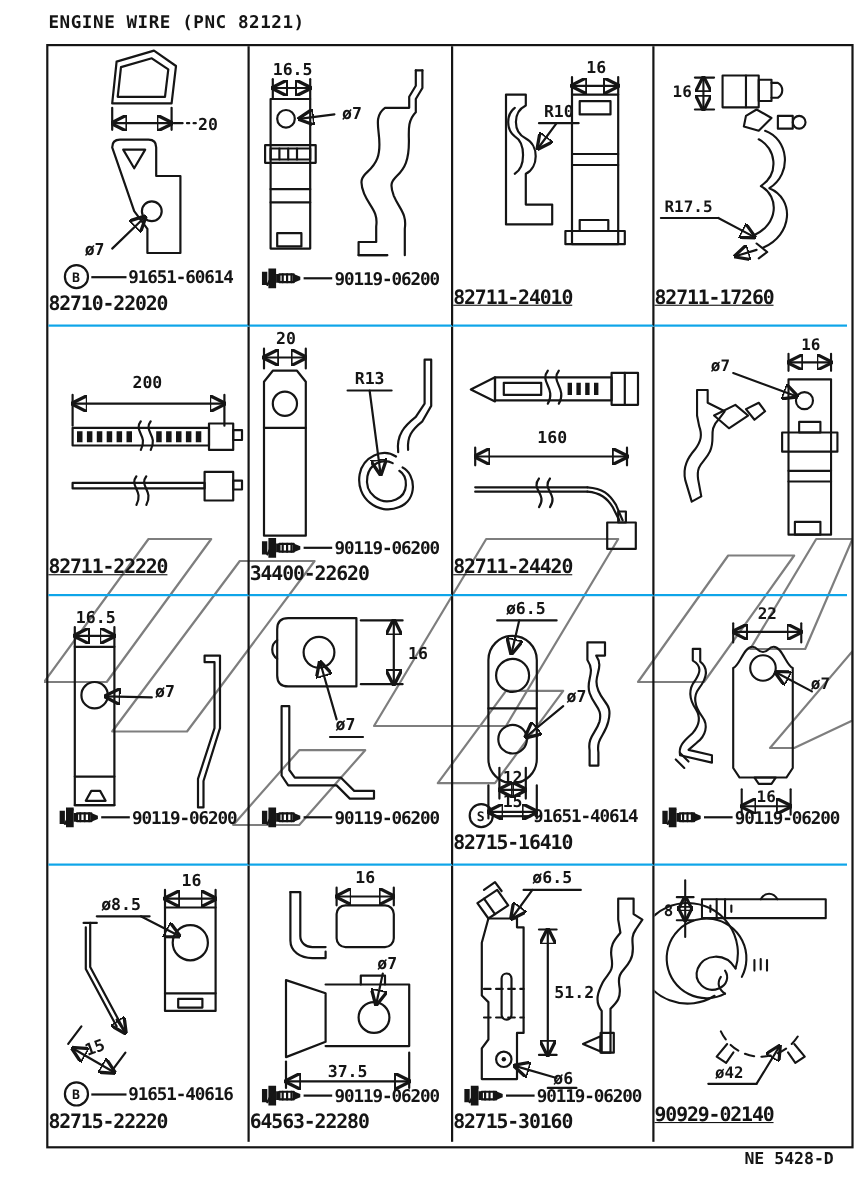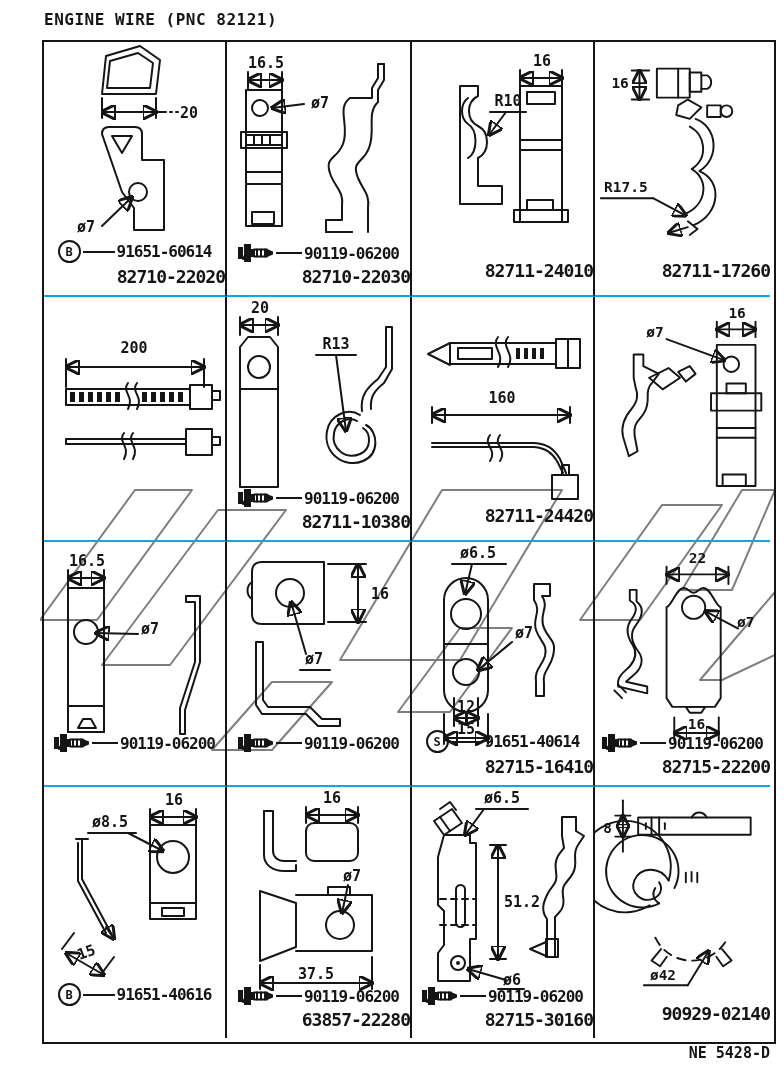--- a/index.html
+++ b/index.html
@@ -1,31 +1,31 @@
 <!DOCTYPE html>
 <html><head>
 <meta charset="utf-8">
 <style>
   html,body{margin:0;padding:0;background:#ffffff;}
   body{width:784px;height:1084px;position:relative;font-family:"DejaVu Sans Mono",monospace;color:#151515;overflow:hidden;}
   .title{position:absolute;left:44px;top:10px;font:bold 16px "DejaVu Sans Mono",monospace;letter-spacing:.5px;white-space:pre;}
-  .sheet-code{position:absolute;right:14px;top:1044px;font:bold 15px "DejaVu Sans Mono",monospace;text-align:center;}
+  .sheet-code{position:absolute;right:26px;top:1044px;font:bold 15px "DejaVu Sans Mono",monospace;text-align:center;}
   .wm{position:absolute;left:40px;top:450px;width:735px;height:320px;z-index:0;pointer-events:none;}
   .grid{position:absolute;left:42px;top:40px;width:730px;height:1000px;border:2px solid #151515;display:grid;
         grid-template-columns:183px 185px 183px 175px;grid-template-rows:255px 245px 245px 251px;z-index:1;background:transparent;}
   .cell{position:relative;border-right:2px solid #151515;border-bottom:2px solid #0ea5e9;box-sizing:border-box;}
   .cell:nth-child(4n){border-right:none;}
   .cell:nth-child(n+13){border-bottom:none;}
   .draw{position:absolute;left:0;top:0;width:100%;height:205px;}
   svg path,svg line,svg rect,svg circle,svg polyline,svg polygon{fill:none;stroke:#151515;stroke-width:2;stroke-linecap:round;stroke-linejoin:round;}
   svg .f{fill:#151515;stroke:none;}
   svg text{font:bold 15px "DejaVu Sans Mono",monospace;fill:#151515;stroke:none;text-anchor:middle;}
   .hw{position:absolute;left:0;right:0;bottom:32px;display:flex;align-items:center;justify-content:center;gap:2px;}
-  .pn{position:absolute;left:0;right:0;bottom:8px;text-align:right;font:bold 18px "DejaVu Sans Mono",monospace;letter-spacing:-1px;}
-  .pn.solo{bottom:14px;}
+  .pn{position:absolute;left:0;right:0;bottom:8px;text-align:left;font:bold 18px "DejaVu Sans Mono",monospace;letter-spacing:-1px;}
+  .pn.solo{bottom:14px;text-decoration:underline;}
   .hwnum{font:bold 16px "DejaVu Sans Mono",monospace;letter-spacing:-1px;text-align:right;}
   .badge{width:19px;height:19px;border:2px solid #151515;border-radius:50%;display:inline-flex;align-items:center;justify-content:center;font:bold 12px "DejaVu Sans Mono",monospace;flex:0 0 auto;}
   .leader{width:26px;border-top:2px solid #151515;height:0;flex:0 0 auto;}
   .leader.long{width:32px;}
   .bolt{flex:0 0 auto;}
 </style>
 </head>
 <body>
 
 <svg width="0" height="0" style="position:absolute">
@@ -107,21 +107,20 @@
         <path class="f" d="M13,6 h3 v8 h-3 z"></path>
         <rect x="16" y="6.5" width="13" height="7"></rect>
         <line x1="19" y1="6.5" x2="19" y2="13.5"></line>
           <line x1="23" y1="6.5" x2="23" y2="13.5"></line>
           <line x1="27" y1="6.5" x2="27" y2="13.5"></line>
         <path class="f" d="M29,6 l6,2.5 v3 l-6,2.5 z"></path>
       </svg>
       <span class="leader"></span>
       <span class="hwnum">90119-06200</span>
     </div>
-    <div class="pn">82710-22030</div>
   </div>
 
   <div class="cell">
     <svg class="draw" viewBox="0 0 181 205">
       <line x1="108" y1="28" x2="108" y2="44"></line>
         <line x1="150" y1="28" x2="150" y2="44"></line>
       <line x1="108" y1="36" x2="150" y2="36" marker-start="url(#ah)" marker-end="url(#ah)"></line>
       <text x="130" y="24">16</text>
       <rect x="108" y="44" width="42" height="136"></rect>
       <rect x="115" y="50" width="28" height="12"></rect>
@@ -173,20 +172,21 @@
       <path d="M84,86 c-7,9 7,13 0,26"></path>
         <path d="M93,86 c-7,9 7,13 0,26"></path>
       <rect x="146" y="88" width="22" height="24"></rect>
         <rect x="168" y="94" width="8" height="9"></rect>
       <rect x="22" y="142" width="120" height="5"></rect>
       <path d="M80,136 c-7,9 7,13 0,26"></path>
         <path d="M89,136 c-7,9 7,13 0,26"></path>
       <rect x="142" y="132" width="26" height="26"></rect>
         <rect x="168" y="140" width="8" height="8"></rect>
     </svg>
+    <div class="pn solo">82711-22220</div>
   </div>
 
   <div class="cell">
     <svg class="draw" viewBox="0 0 181 205">
       <line x1="12" y1="20" x2="12" y2="38"></line>
         <line x1="50" y1="20" x2="50" y2="38"></line>
       <line x1="12" y1="28" x2="50" y2="28" marker-start="url(#ah)" marker-end="url(#ah)"></line>
       <text x="32" y="16">20</text>
       <path d="M12,50 l8,-10 h22 l8,10 v140 h-38 z"></path>
       <circle cx="31" cy="70" r="11"></circle>
@@ -206,21 +206,21 @@
         <path class="f" d="M13,6 h3 v8 h-3 z"></path>
         <rect x="16" y="6.5" width="13" height="7"></rect>
         <line x1="19" y1="6.5" x2="19" y2="13.5"></line>
           <line x1="23" y1="6.5" x2="23" y2="13.5"></line>
           <line x1="27" y1="6.5" x2="27" y2="13.5"></line>
         <path class="f" d="M29,6 l6,2.5 v3 l-6,2.5 z"></path>
       </svg>
       <span class="leader"></span>
       <span class="hwnum">90119-06200</span>
     </div>
-    <div class="pn">82711-10380</div>
+    <div class="pn">34400-22620</div>
   </div>
 
   <div class="cell">
     <svg class="draw" viewBox="0 0 181 205">
       <path d="M16,57 l22,-11 v22 z"></path>
       <rect x="38" y="46" width="106" height="21"></rect>
       <rect x="46" y="51" width="34" height="11"></rect>
       <path class="f" d="M104,51 h4 v11 h-4 z M112,51 h4 v11 h-4 z M120,51 h4 v11 h-4 z M128,51 h4 v11 h-4 z"></path>
       <rect x="144" y="42" width="24" height="29"></rect>
         <line x1="156" y1="42" x2="156" y2="71"></line>
@@ -382,21 +382,20 @@
         <path class="f" d="M13,6 h3 v8 h-3 z"></path>
         <rect x="16" y="6.5" width="13" height="7"></rect>
         <line x1="19" y1="6.5" x2="19" y2="13.5"></line>
           <line x1="23" y1="6.5" x2="23" y2="13.5"></line>
           <line x1="27" y1="6.5" x2="27" y2="13.5"></line>
         <path class="f" d="M29,6 l6,2.5 v3 l-6,2.5 z"></path>
       </svg>
       <span class="leader"></span>
       <span class="hwnum">90119-06200</span>
     </div>
-    <div class="pn">82715-22200</div>
   </div>
 
   <div class="cell">
     <svg class="draw" viewBox="0 0 181 205">
       <line x1="106" y1="22" x2="106" y2="38"></line>
         <line x1="152" y1="22" x2="152" y2="38"></line>
       <line x1="106" y1="30" x2="152" y2="30" marker-start="url(#ah)" marker-end="url(#ah)"></line>
       <text x="130" y="18">16</text>
       <rect x="106" y="38" width="46" height="94"></rect>
       <circle cx="129" cy="70" r="16"></circle>
@@ -412,20 +411,21 @@
       <line x1="30" y1="146" x2="18" y2="162"></line>
         <line x1="70" y1="170" x2="58" y2="186"></line>
       <line x1="22" y1="166" x2="60" y2="188" marker-start="url(#ah)" marker-end="url(#ah)"></line>
       <text x="44" y="170" transform="rotate(-20 44 170)">15</text>
     </svg>
     <div class="hw">
       <span class="badge">B</span>
       <span class="leader long"></span>
       <span class="hwnum">91651-40616</span>
     </div>
+    <div class="pn">82715-22220</div>
   </div>
 
   <div class="cell">
     <svg class="draw" viewBox="0 0 181 205">
       <line x1="78" y1="20" x2="78" y2="36"></line>
         <line x1="130" y1="20" x2="130" y2="36"></line>
       <line x1="78" y1="28" x2="130" y2="28" marker-start="url(#ah)" marker-end="url(#ah)"></line>
       <text x="104" y="16">16</text>
       <path d="M36,24 h9 v40 c0,6 5,10 11,10 h12"></path>
       <path d="M36,24 v44 c0,10 9,16 20,16 h12 v-6"></path>
@@ -449,21 +449,21 @@
         <path class="f" d="M13,6 h3 v8 h-3 z"></path>
         <rect x="16" y="6.5" width="13" height="7"></rect>
         <line x1="19" y1="6.5" x2="19" y2="13.5"></line>
           <line x1="23" y1="6.5" x2="23" y2="13.5"></line>
           <line x1="27" y1="6.5" x2="27" y2="13.5"></line>
         <path class="f" d="M29,6 l6,2.5 v3 l-6,2.5 z"></path>
       </svg>
       <span class="leader"></span>
       <span class="hwnum">90119-06200</span>
     </div>
-    <div class="pn">63857-22280</div>
+    <div class="pn">64563-22280</div>
   </div>
 
   <div class="cell">
     <svg class="draw" viewBox="0 0 181 205">
       <text x="90" y="16">ø6.5</text>
       <line x1="64" y1="22" x2="116" y2="22"></line>
       <line x1="72" y1="22" x2="53" y2="48" marker-end="url(#ah)"></line>
       <path d="M22,34 l18,-12 10,14 -18,12 z"></path>
       <line x1="28" y1="30" x2="38" y2="44"></line>
       <path d="M28,22 l10,-7 6,8"></path>

